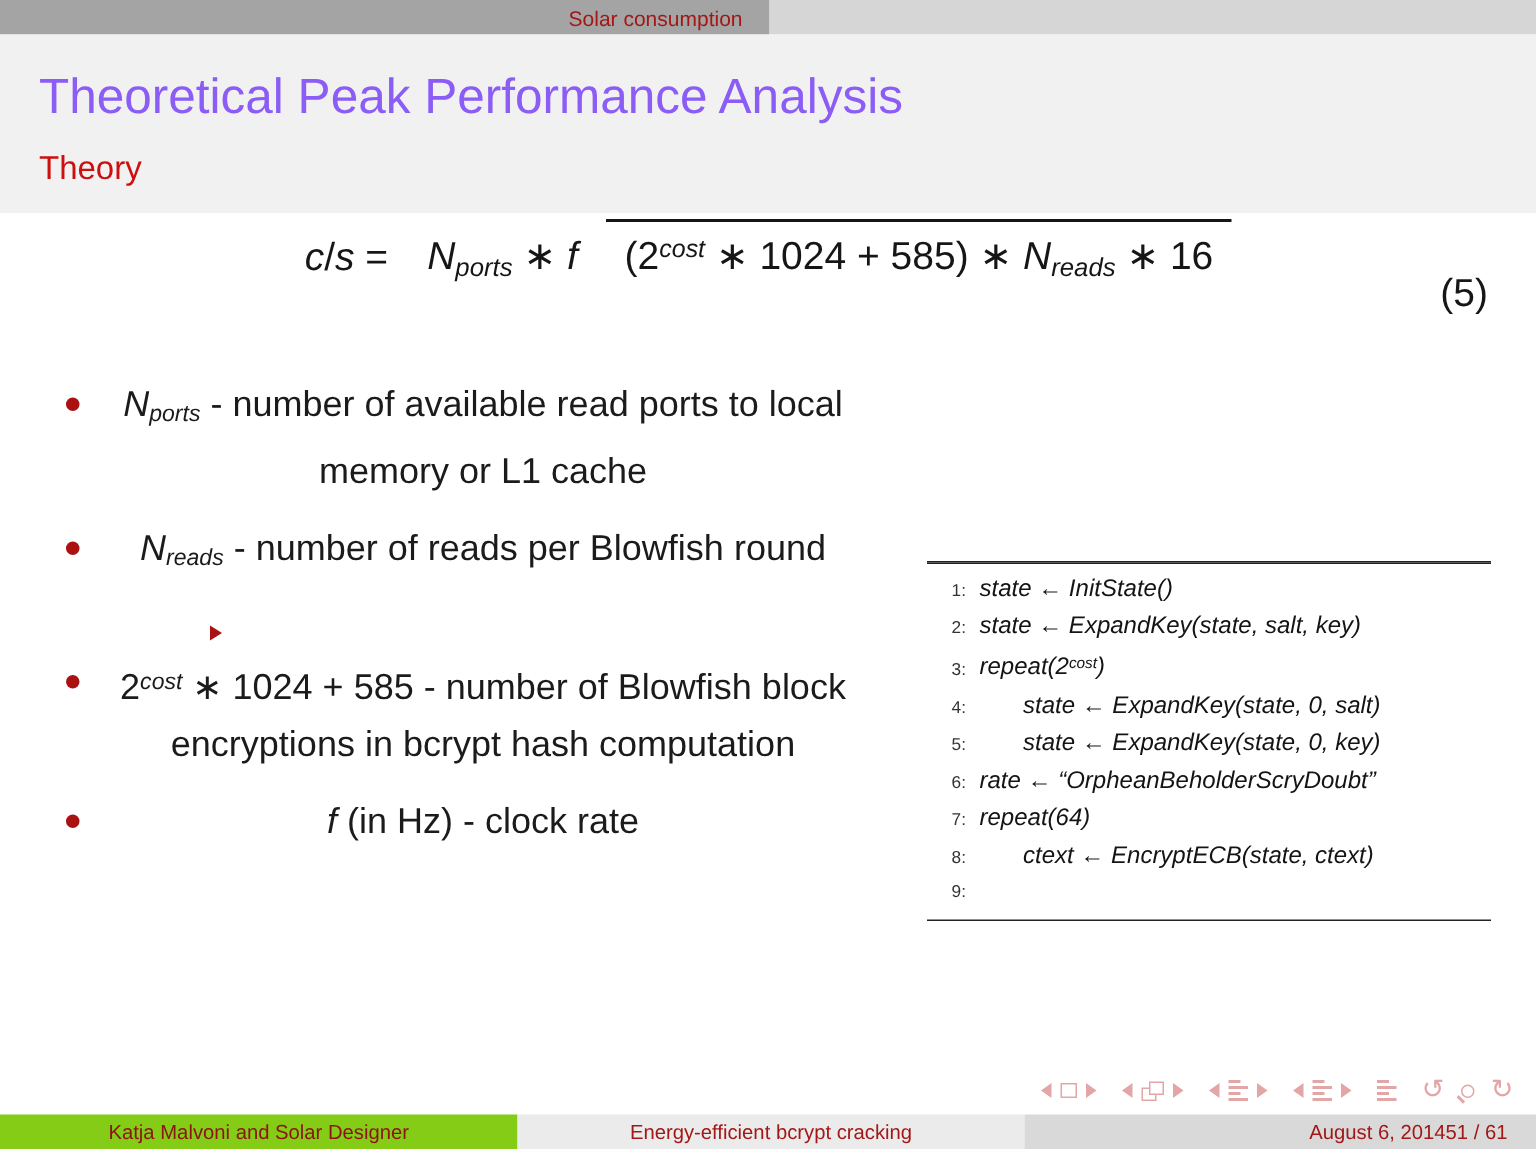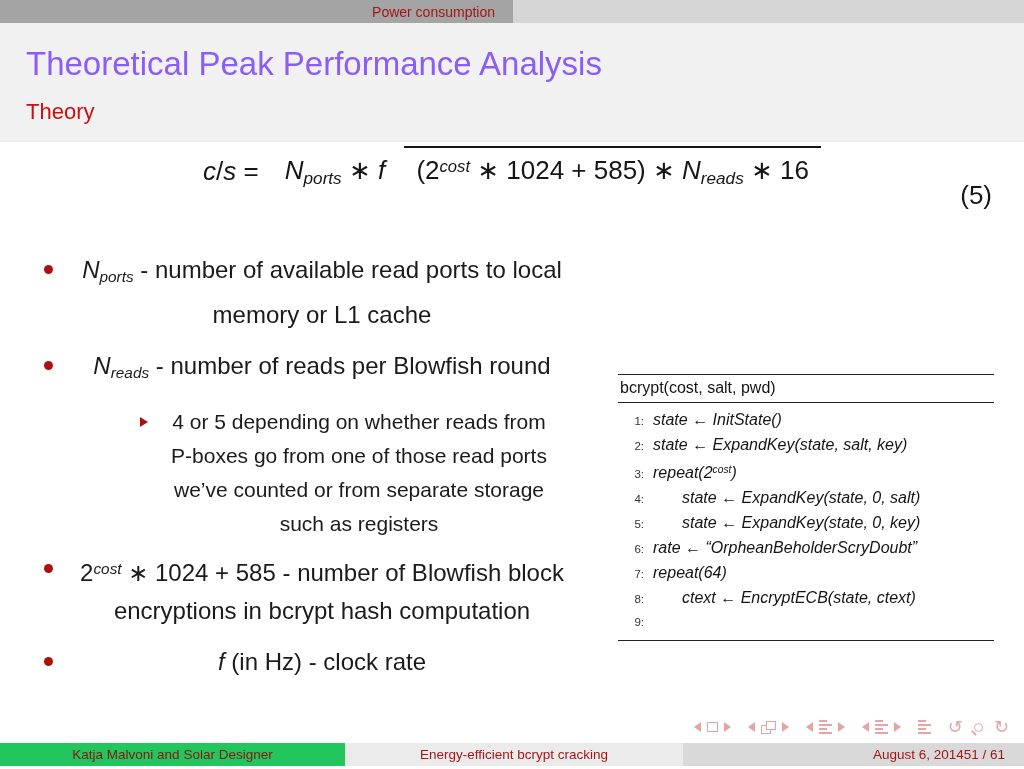--- a/index.html
+++ b/index.html
@@ -57,31 +57,31 @@
   .navsym .squares .sq-a{position:absolute;left:0;bottom:0;width:10px;height:9px;border:1.5px solid #e2a6a6;box-sizing:border-box;}
   .navsym .squares .sq-b{position:absolute;right:0;top:0;width:10px;height:9px;border:1.5px solid #e2a6a6;box-sizing:border-box;background:#fff;}
   .navsym .list,.navsym .doc{display:flex;flex-direction:column;gap:2px;}
   .navsym .list .bar,.navsym .doc .bar{height:2px;background:#e2a6a6;}
   .navsym .b1{width:8px;} .navsym .b2{width:13px;} .navsym .b3{width:8px;} .navsym .b4{width:13px;}
   .navsym .undo,.navsym .redo{font-family:"DejaVu Sans",sans-serif;color:#e2a6a6;font-size:18px;line-height:14px;}
   .navsym .search{position:relative;width:9px;height:9px;border:1.7px solid #e2a6a6;border-radius:50%;box-sizing:border-box;margin:0 5px;}
   .navsym .search::after{content:"";position:absolute;left:-4px;bottom:-3px;width:6px;height:1.7px;background:#e2a6a6;transform:rotate(45deg);}
   
   .footer{position:absolute;left:0;top:743px;width:1024px;height:23px;display:flex;font-size:13.5px;}
-  .f-left{width:345px;background:#22c55e;color:#8d1414;display:flex;align-items:center;justify-content:center;}
+  .f-left{width:345px;background:#84cc16;color:#8d1414;display:flex;align-items:center;justify-content:center;}
   .f-mid{width:338px;background:#ebebeb;color:#a31717;display:flex;align-items:center;justify-content:center;}
   .f-right{flex:1;background:#d9d9d9;color:#a31717;display:flex;align-items:center;
     justify-content:flex-end;padding-right:19px;box-sizing:border-box;}
 </style>
 </head>
 <body>
 
 <div class="topbar">
   <div class="topbar-left">
-    <span class="lbl">Power consumption</span>
+    <span class="lbl">Solar consumption</span>
   </div>
   <div class="topbar-right"></div>
 </div>
 
 <div class="header-band">
   <div class="title">Theoretical Peak Performance Analysis</div>
   <div class="subtitle">Theory</div>
 </div>
 
 <div class="eq-wrap">
@@ -97,35 +97,33 @@
   <div class="item">
     <span class="marker-dot"></span>
     <span class="txt"><i>N</i><sub style="font-size:64%;font-style:italic;vertical-align:-0.25em;">ports</sub><span> - number of available read ports to local memory or L1 cache</span></span>
   </div>
   <div class="item">
     <span class="marker-dot"></span>
     <span class="txt"><i>N</i><sub style="font-size:64%;font-style:italic;vertical-align:-0.25em;">reads</sub><span> - number of reads per Blowfish round</span></span>
   </div>
   <div class="item sub">
     <span class="marker-tri"></span>
-    <span class="txt">4 or 5 depending on whether reads from P-boxes go from one of those read ports we’ve counted or from separate storage such as registers</span>
   </div>
   <div class="item">
     <span class="marker-dot"></span>
     <span class="txt"><span>2</span><sup>cost</sup><span> ∗ 1024 + 585</span><span> - number of Blowfish block encryptions in bcrypt hash computation</span></span>
   </div>
   <div class="item">
     <span class="marker-dot"></span>
     <span class="txt"><i>f</i><span> (in Hz) - clock rate</span></span>
   </div>
 </div>
 
 <div class="algo">
   <div class="algo-rule"></div>
-  <div class="algo-header">bcrypt(cost, salt, pwd)</div>
   <div class="algo-rule"></div>
   <div class="algo-body" id="algo-lines">
       <div class="algo-row">
         <span class="algo-num">1:</span>
         <span class="algo-text">state ← InitState()</span>
       </div>
       <div class="algo-row">
         <span class="algo-num">2:</span>
         <span class="algo-text">state ← ExpandKey(state, salt, key)</span>
       </div>

